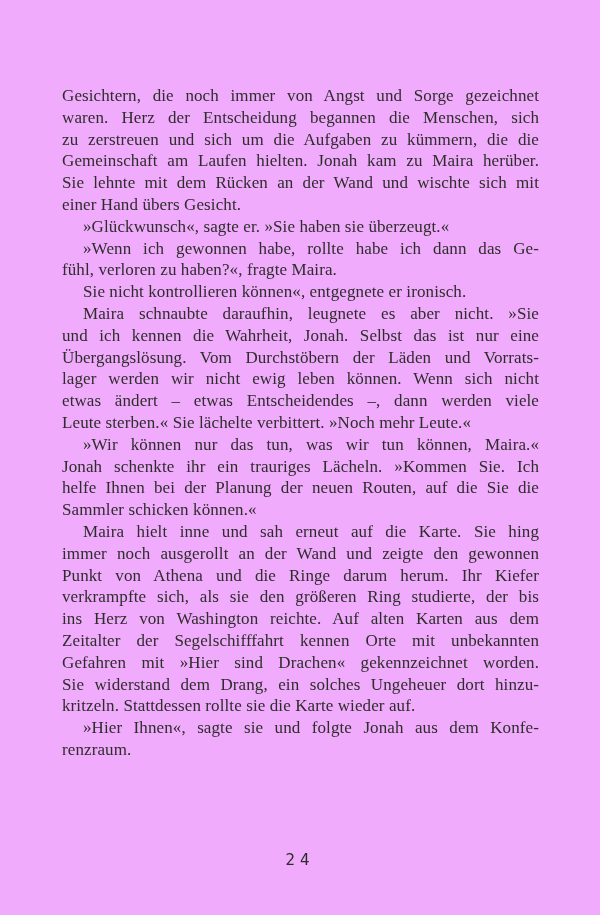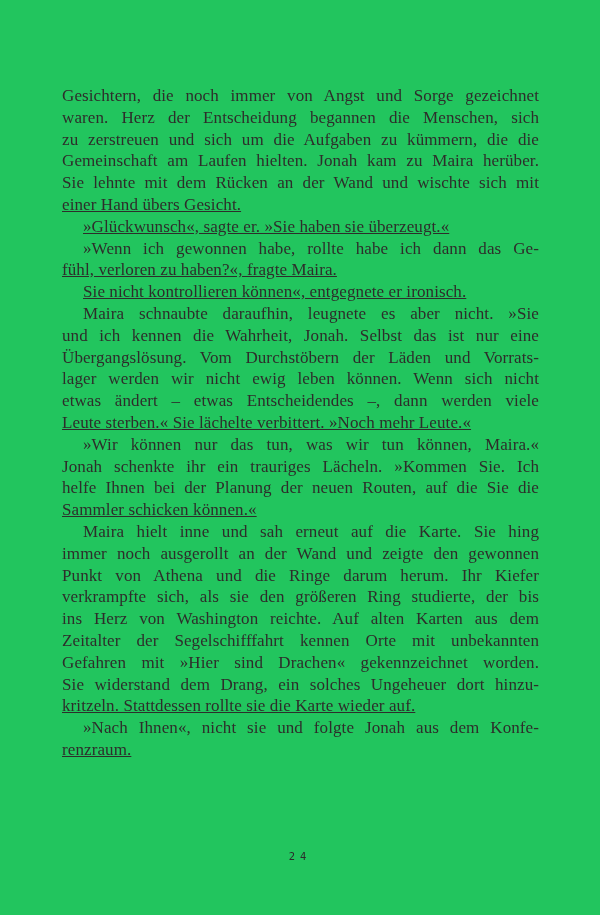--- a/index.html
+++ b/index.html
@@ -4,21 +4,21 @@
 <style>
   html, body {
     margin: 0;
     padding: 0;
     background: #ffffff;
   }
   .page {
     position: relative;
     width: 600px;
     height: 915px;
-    background: #22c55e;
+    background: #f0abfc;
     overflow: hidden;
     font-family: "Liberation Serif", serif;
   }
   .textblock {
     position: absolute;
     left: 62px;
     top: 85px;
     width: 477px;
   }
   .para {
@@ -29,33 +29,32 @@
     font-size: 17px;
     line-height: 21.8px;
     color: #2e2d2b;
     text-align: justify;
     text-align-last: justify;
     letter-spacing: 0.1px;
   }
   .ln.end {
     text-align: left;
     text-align-last: left;
-    text-decoration: underline;
   }
   .para.ind .ln:first-child {
     text-indent: 21px;
   }
   .page-number {
     position: absolute;
     top: 851px;
     left: 0;
     width: 600px;
     text-align: center;
     font-family: "DejaVu Sans", sans-serif;
-    font-size: 10px;
+    font-size: 15px;
     letter-spacing: 5px;
     color: #2b2b2b;
   }
 </style>
 </head>
 <body>
 
 <div class="page">
   <div class="textblock">
 
@@ -103,20 +102,20 @@
       <div class="ln">Punkt von Athena und die Ringe darum herum. Ihr Kiefer</div>
       <div class="ln">verkrampfte sich, als sie den größeren Ring studierte, der bis</div>
       <div class="ln">ins Herz von Washington reichte. Auf alten Karten aus dem</div>
       <div class="ln">Zeitalter der Segelschifffahrt kennen Orte mit unbekannten</div>
       <div class="ln">Gefahren mit »Hier sind Drachen« gekennzeichnet worden.</div>
       <div class="ln">Sie widerstand dem Drang, ein solches Ungeheuer dort hinzu-</div>
       <div class="ln end">kritzeln. Stattdessen rollte sie die Karte wieder auf.</div>
     </div>
 
     <div class="para ind">
-      <div class="ln">»Nach Ihnen«, nicht sie und folgte Jonah aus dem Konfe-</div>
+      <div class="ln">»Hier Ihnen«, sagte sie und folgte Jonah aus dem Konfe-</div>
       <div class="ln end">renzraum.</div>
     </div>
 
   </div>
 
   <div class="page-number">24</div>
 </div>
 
 </body></html>

